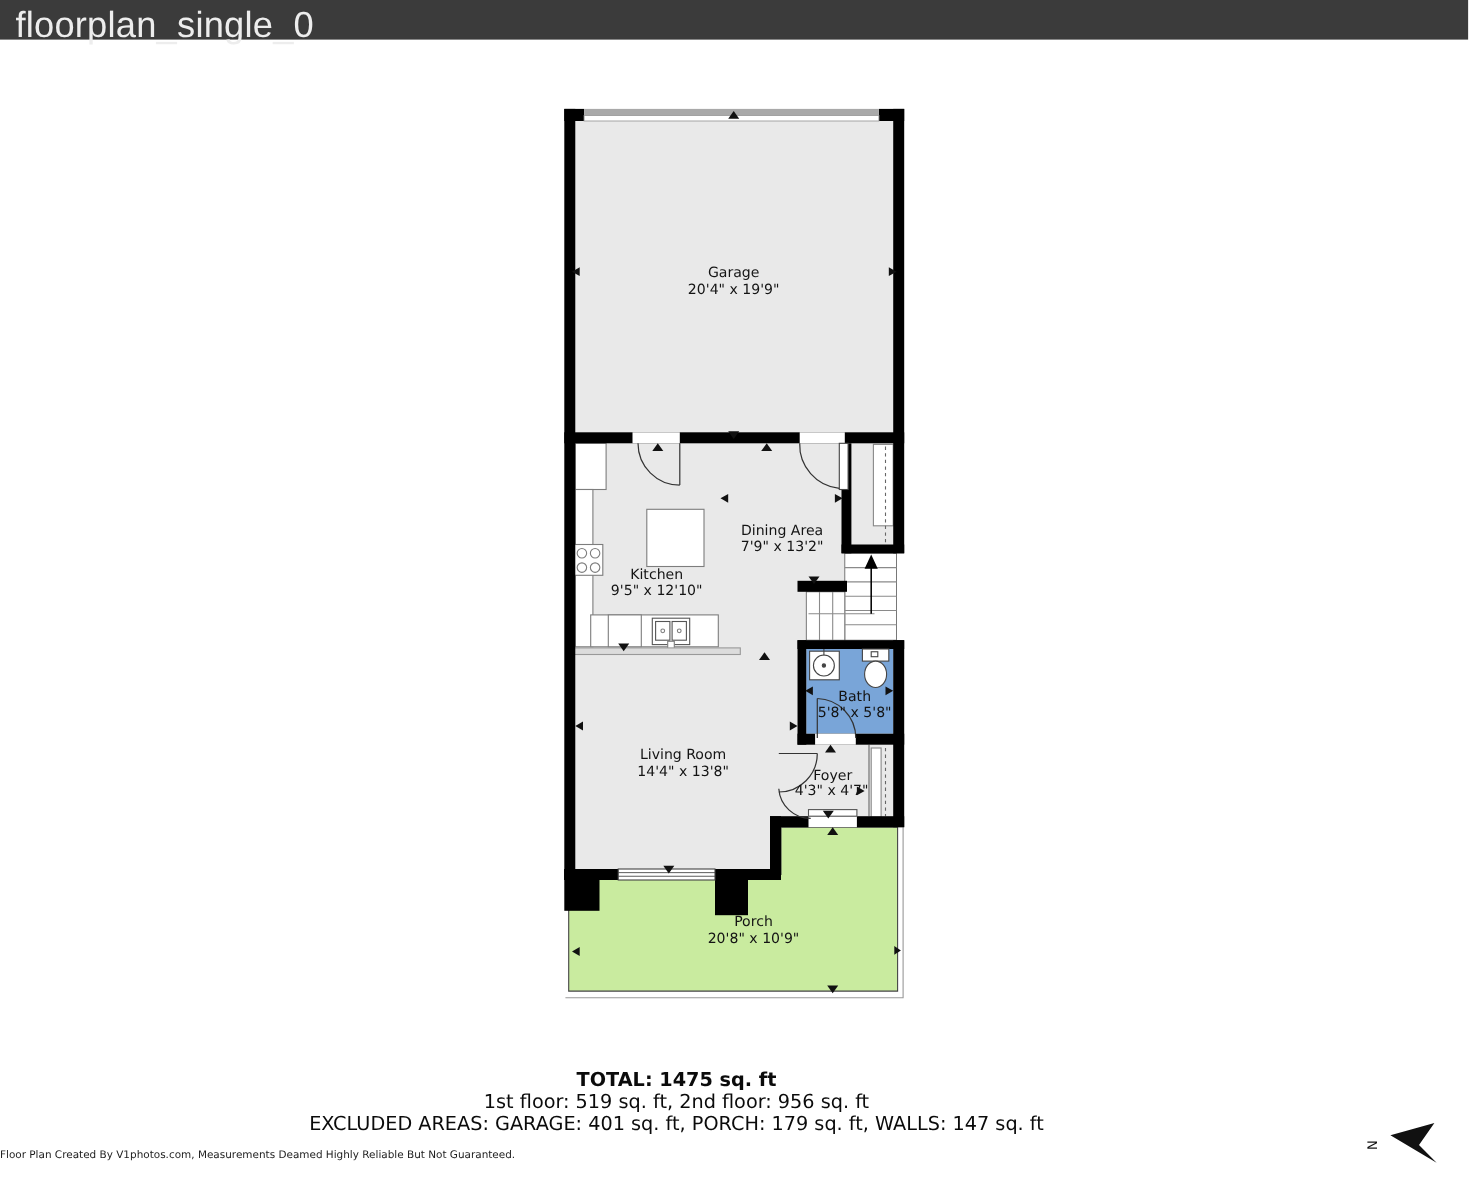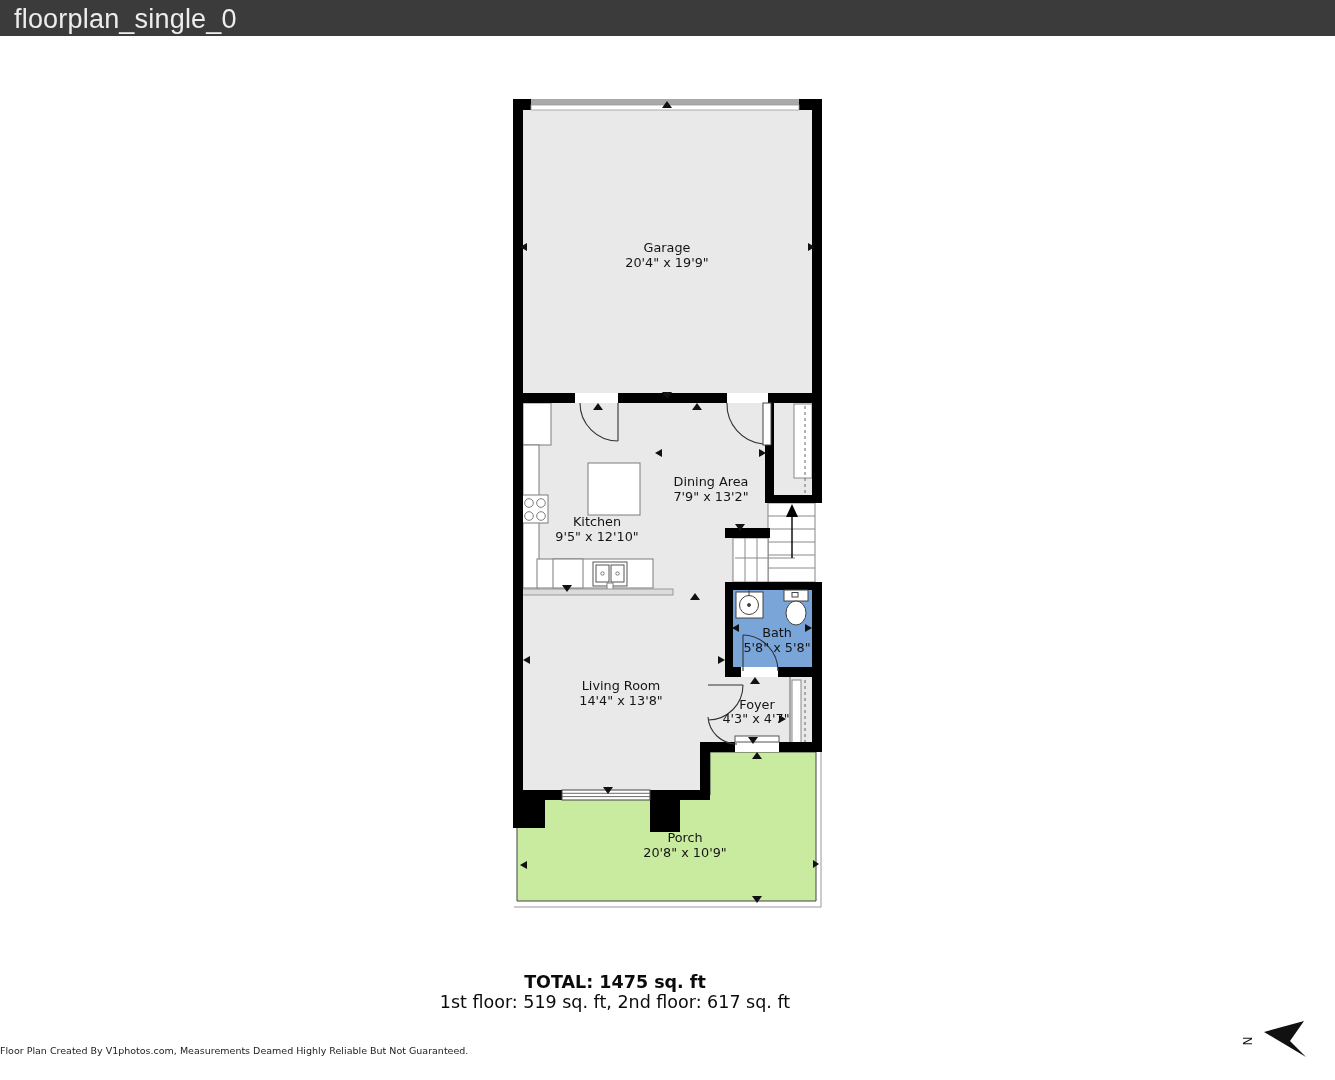--- a/index.html
+++ b/index.html
@@ -1,19 +1,19 @@
 <!DOCTYPE html>
 <html><head>
 <meta charset="utf-8">
 <style>
   html,body{margin:0;padding:0;background:#fff;}
   #page{position:relative;width:1335px;height:1080px;background:#ffffff;overflow:hidden;
         font-family:"DejaVu Sans", sans-serif;}
   #titlebar{position:absolute;top:0;left:0;width:1335px;height:36px;background:#3b3b3b;}
-  #titlebar .t{position:absolute;left:14px;top:4px;font-size:27px;color:#ededed;
+  #titlebar .t{position:absolute;left:14px;top:4px;font-size:33px;color:#ededed;
         font-family:"Liberation Sans", sans-serif;letter-spacing:.2px;}
   svg{position:absolute;top:0;left:0;}
   .roomname{font-size:12.8px;fill:#141414;}
   .roomdims{font-size:12.8px;fill:#141414;}
   #summary{position:absolute;top:972px;left:0;width:1230px;text-align:center;
         font-size:17.5px;color:#0b0b0b;line-height:20px;}
   #summary .total{font-weight:bold;}
   #credit{position:absolute;top:1045px;left:0;width:1335px;
         font-size:9.5px;color:#1c1c1c;}
 </style>
@@ -189,18 +189,19 @@
     </g>
 
     <g>
       <polygon points="1264,1032 1304,1021 1290,1041 1306,1057" fill="#111"></polygon>
       <text x="1252" y="1041" transform="rotate(-90 1252 1041)" text-anchor="middle" font-size="12" fill="#111">N</text>
     </g>
   </svg>
 
   <div id="summary">
     <div class="total">TOTAL: 1475 sq. ft</div>
-    <div>1st floor: 519 sq. ft, 2nd floor: 617 sq. ft</div>
+    <div>1st floor: 519 sq. ft, 2nd floor: 956 sq. ft</div>
+    <div>EXCLUDED AREAS: GARAGE: 401 sq. ft, PORCH: 179 sq. ft, WALLS: 147 sq. ft</div>
   </div>
 
   <div id="credit">Floor Plan Created By V1photos.com, Measurements Deamed Highly Reliable But Not Guaranteed.</div>
 
 </div>
 
 </body></html>

